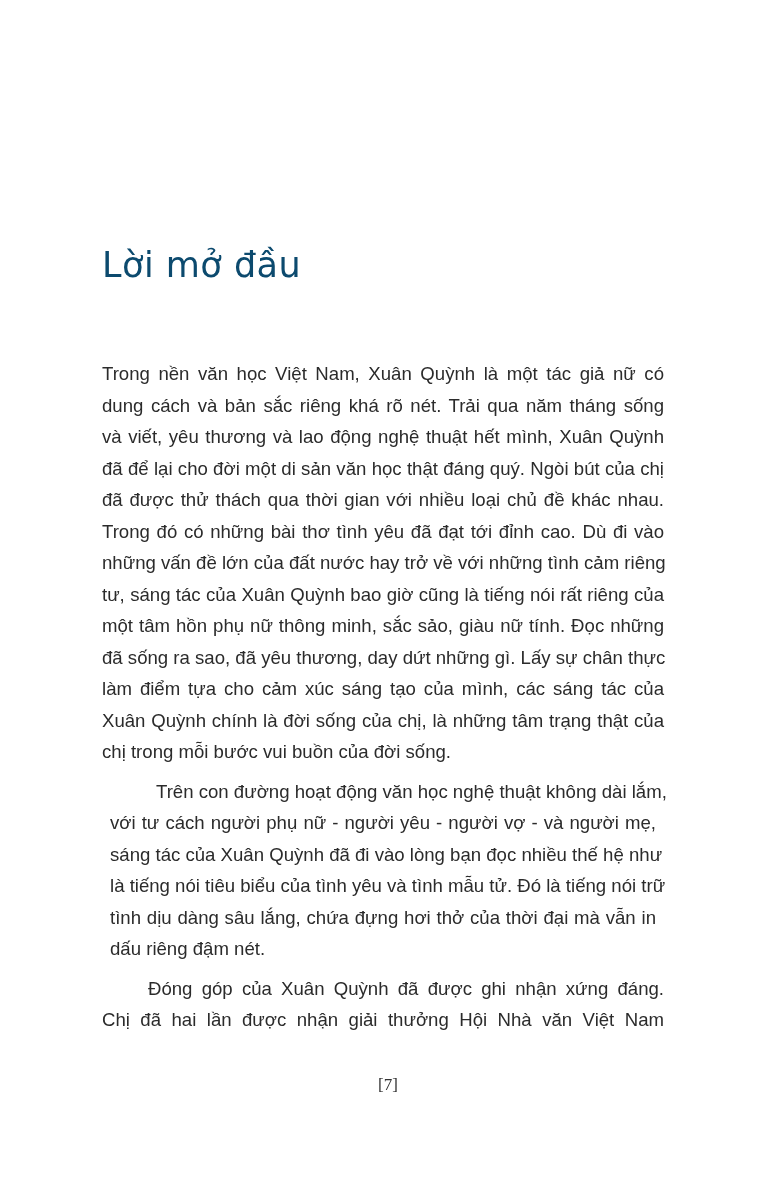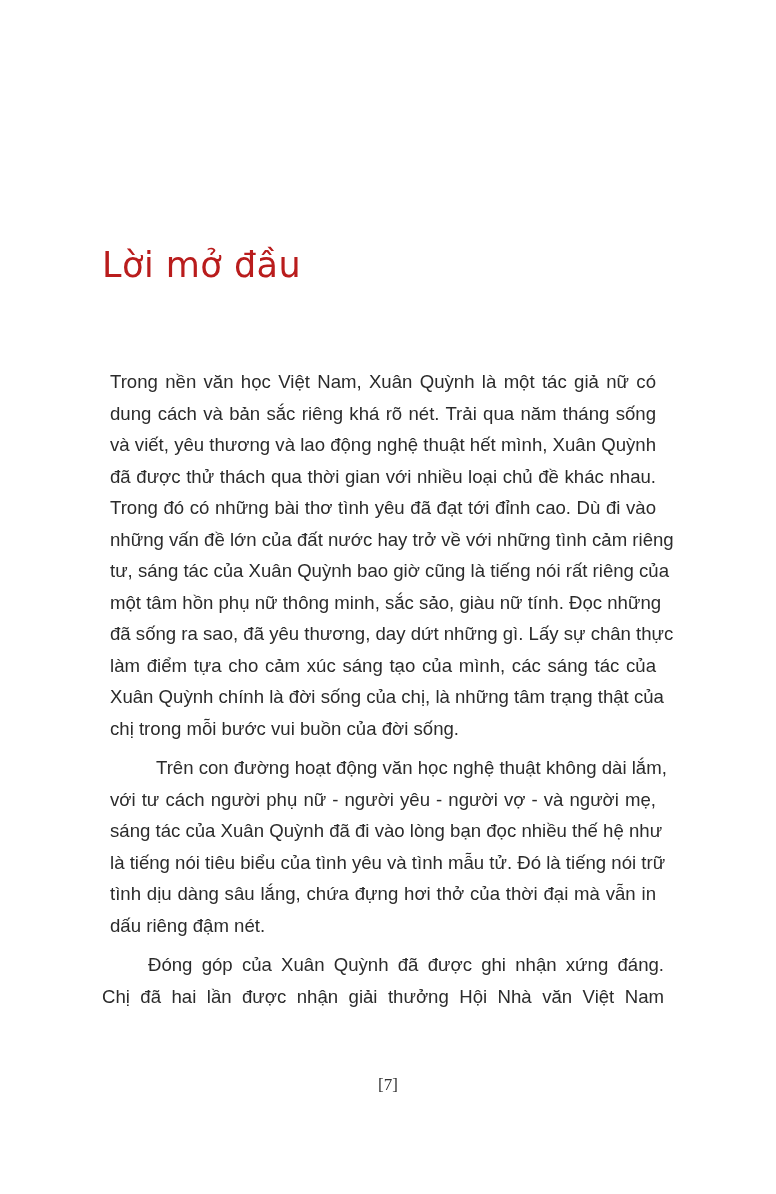--- a/index.html
+++ b/index.html
@@ -1,20 +1,20 @@
 <!DOCTYPE html>
 <html><head>
 <meta charset="utf-8">
 <style>
   html, body { margin: 0; padding: 0; background: #ffffff; }
   body { width: 776px; height: 1194px; position: relative; overflow: hidden; }
   .page-title {
     position: absolute; left: 102px; top: 240px;
     font-family: "DejaVu Sans", sans-serif;
-    font-weight: normal; font-size: 35px; color: #b91c1c;
+    font-weight: normal; font-size: 35px; color: #0c4a6e;
     letter-spacing: 0.5px; margin: 0; line-height: 50px;
   }
   .body-text {
     position: absolute; left: 102px; top: 358px; width: 562px;
     font-family: "Liberation Sans", sans-serif;
     font-size: 18.6px; line-height: 31.5px; color: #2b2b2b;
   }
   .line {
     display: block; white-space: nowrap; height: 31.5px;
     text-align: justify; text-align-last: justify;
@@ -26,24 +26,25 @@
     font-family: "Liberation Serif", serif; font-size: 17px; color: #333;
   }
 </style>
 </head>
 <body>
 
 <h1 class="page-title">Lời mở đầu</h1>
 
 <div class="body-text">
 
-  <p style="margin:8px">
+  <p style="margin:0">
     <span class="line">Trong nền văn học Việt Nam, Xuân Quỳnh là một tác giả nữ có</span>
     <span class="line">dung cách và bản sắc riêng khá rõ nét. Trải qua năm tháng sống</span>
     <span class="line">và viết, yêu thương và lao động nghệ thuật hết mình, Xuân Quỳnh</span>
+    <span class="line">đã để lại cho đời một di sản văn học thật đáng quý. Ngòi bút của chị</span>
     <span class="line">đã được thử thách qua thời gian với nhiều loại chủ đề khác nhau.</span>
     <span class="line">Trong đó có những bài thơ tình yêu đã đạt tới đỉnh cao. Dù đi vào</span>
     <span class="line">những vấn đề lớn của đất nước hay trở về với những tình cảm riêng</span>
     <span class="line">tư, sáng tác của Xuân Quỳnh bao giờ cũng là tiếng nói rất riêng của</span>
     <span class="line">một tâm hồn phụ nữ thông minh, sắc sảo, giàu nữ tính. Đọc những</span>
     <span class="line">đã sống ra sao, đã yêu thương, day dứt những gì. Lấy sự chân thực</span>
     <span class="line">làm điểm tựa cho cảm xúc sáng tạo của mình, các sáng tác của</span>
     <span class="line">Xuân Quỳnh chính là đời sống của chị, là những tâm trạng thật của</span>
     <span class="line last">chị trong mỗi bước vui buồn của đời sống.</span>
   </p>

